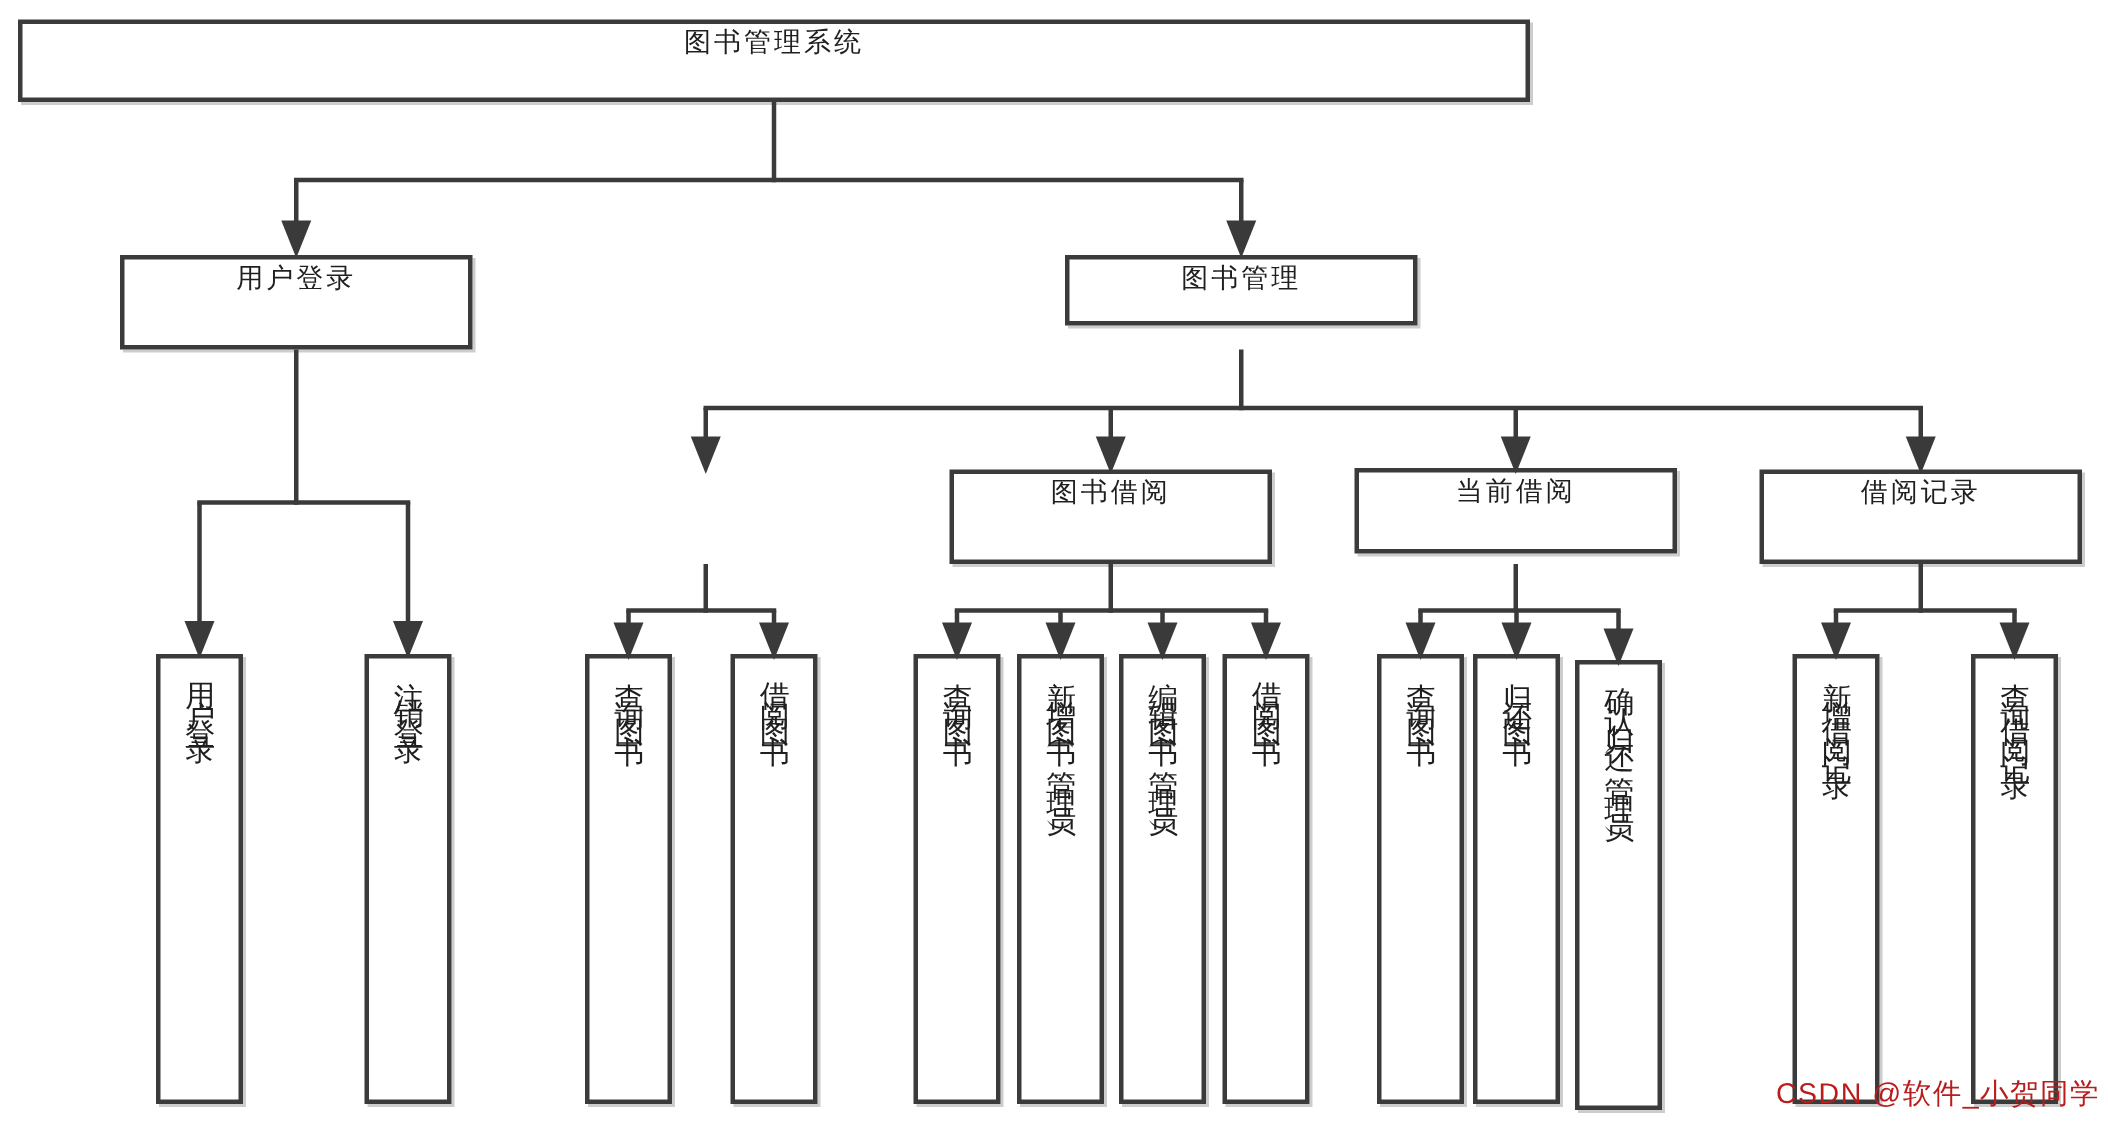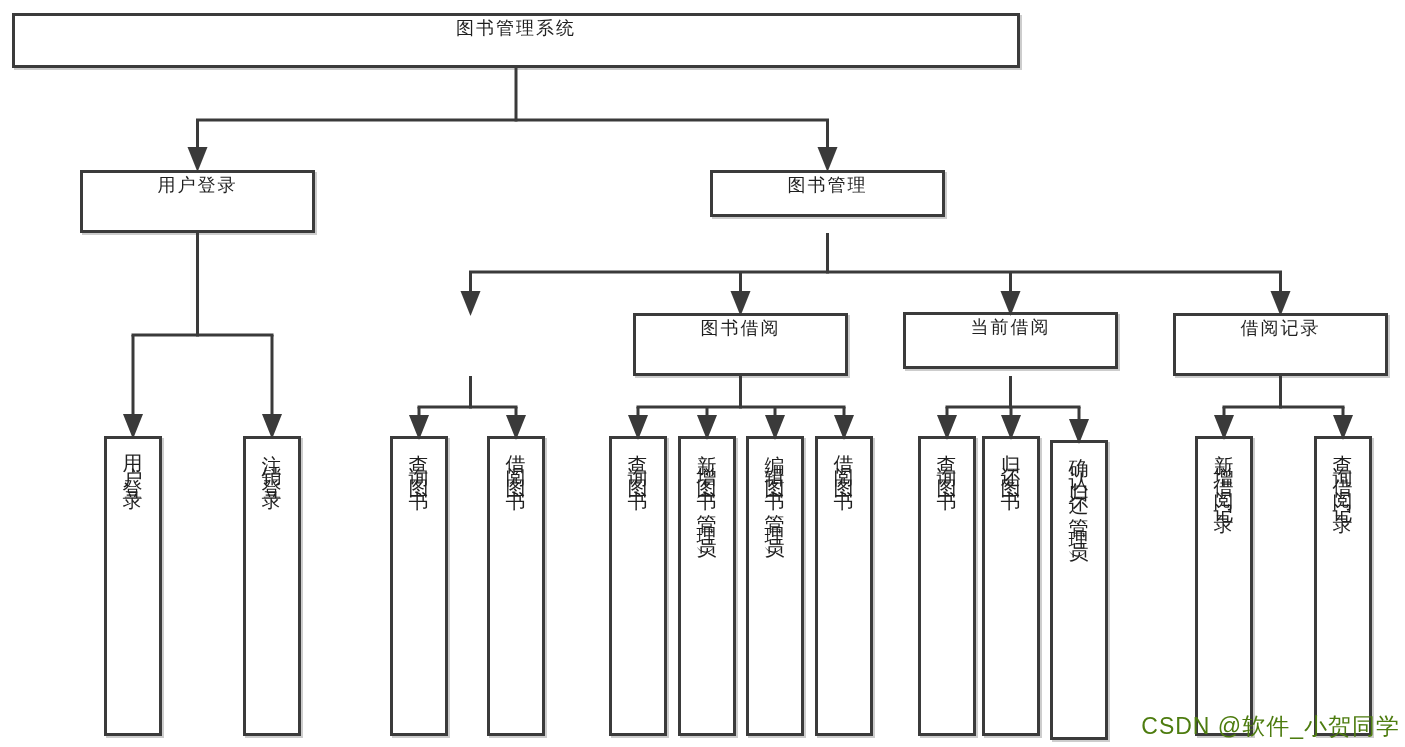--- a/index.html
+++ b/index.html
@@ -16,21 +16,21 @@
     color:#1f1f1f; z-index:2;
   }
   .h-node { font-size:18px; letter-spacing:2px; }
   .v-node .vtext {
     writing-mode:vertical-rl; text-orientation:mixed;
     font-size:20px; letter-spacing:12px; line-height:1; white-space:nowrap;
   }
   .connectors { position:absolute; left:0; top:0; z-index:3; pointer-events:none; }
   .watermark {
     position:absolute; right:5px; bottom:5px; z-index:10;
-    font-size:23px; color:#4d7c0f; letter-spacing:1px;
+    font-size:19px; color:#b91c1c; letter-spacing:1px;
   }
 </style>
 </head>
 <body>
 
 <div class="stage">
 
   <div class="node h-node" style="left:12px;top:13px;width:1008px;height:55px">
     <span>图书管理系统</span>
   </div>

